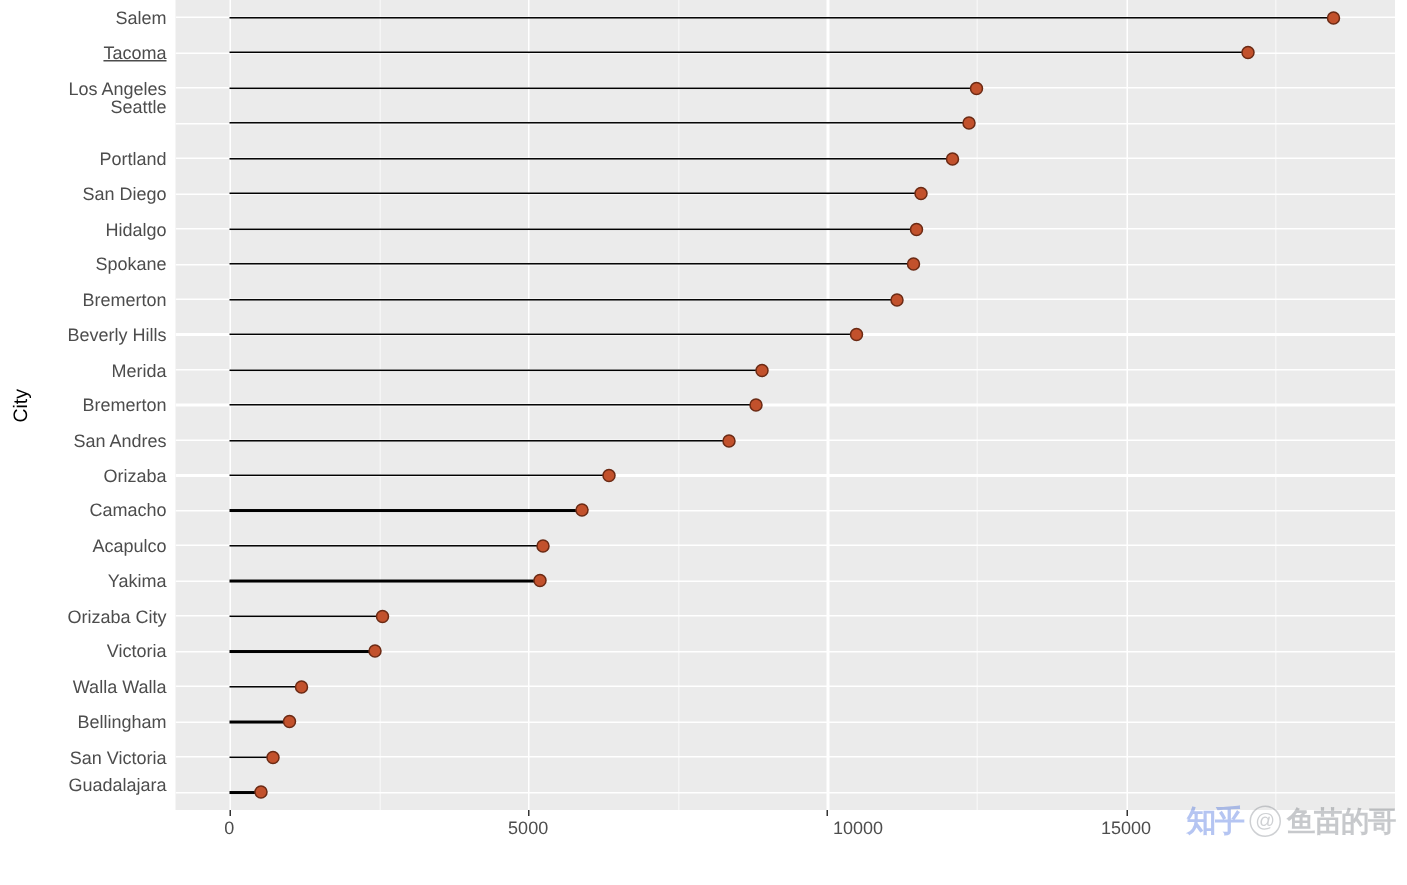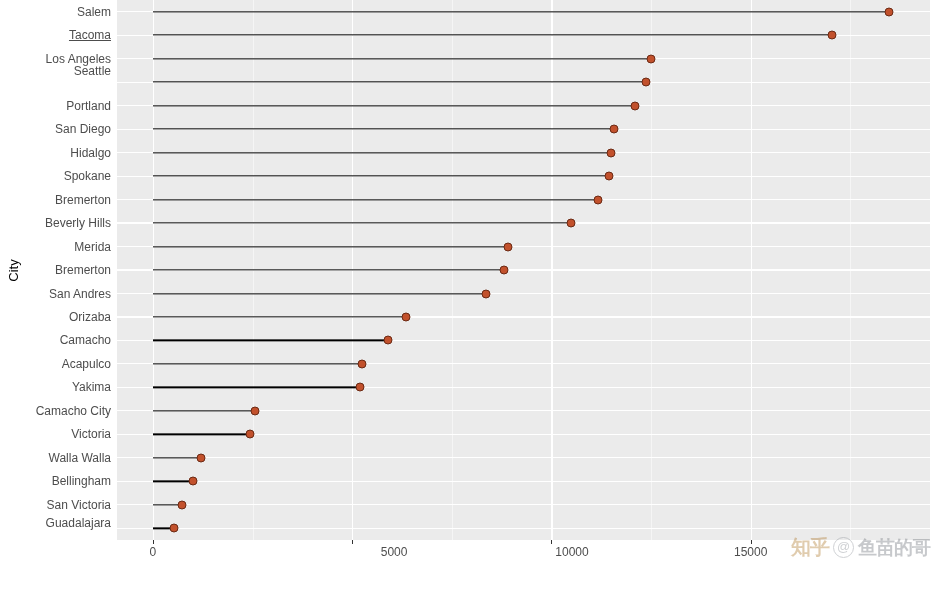--- a/index.html
+++ b/index.html
@@ -163,21 +163,21 @@
     display: flex;
     align-items: center;
     gap: 4px;
     opacity: 0.32;
     pointer-events: none;
     user-select: none;
   }
   #watermark .wm-logo {
     font-size: 20px;
     font-weight: bold;
-    color: #a16207;
+    color: #1d4ed8;
     letter-spacing: -1px;
     text-align: center;
   }
   #watermark .wm-at {
     display: inline-block;
     width: 19px;
     height: 19px;
     border: 1.6px solid #6a7079;
     border-radius: 50%;
     font-size: 13px;
@@ -229,21 +229,21 @@
       <div class="y-tick-label" style="top: 293.5px;">San Andres</div>
       <div class="y-tick-mark" style="top: 293.5px;"></div>
       <div class="y-tick-label" style="top: 317px;">Orizaba</div>
       <div class="y-tick-mark" style="top: 317px;"></div>
       <div class="y-tick-label" style="top: 340.4px;">Camacho</div>
       <div class="y-tick-mark" style="top: 340.4px;"></div>
       <div class="y-tick-label" style="top: 363.9px;">Acapulco</div>
       <div class="y-tick-mark" style="top: 363.9px;"></div>
       <div class="y-tick-label" style="top: 387.4px;">Yakima</div>
       <div class="y-tick-mark" style="top: 387.4px;"></div>
-      <div class="y-tick-label" style="top: 410.9px;">Camacho City</div>
+      <div class="y-tick-label" style="top: 410.9px;">Orizaba City</div>
       <div class="y-tick-mark" style="top: 410.9px;"></div>
       <div class="y-tick-label" style="top: 434.3px;">Victoria</div>
       <div class="y-tick-mark" style="top: 434.3px;"></div>
       <div class="y-tick-label" style="top: 457.8px;">Walla Walla</div>
       <div class="y-tick-mark" style="top: 457.8px;"></div>
       <div class="y-tick-label" style="top: 481.3px;">Bellingham</div>
       <div class="y-tick-mark" style="top: 481.3px;"></div>
       <div class="y-tick-label" style="top: 504.8px;">San Victoria</div>
       <div class="y-tick-mark" style="top: 504.8px;"></div>
       <div class="y-tick-label" style="top: 523px;">Guadalajara</div>
@@ -327,21 +327,21 @@
       <div class="lollipop-line" title="San Francisco: 730" style="left: 35.9px; width: 29.1px; top: 504.8px; background: rgb(0, 0, 0);"></div>
       <div class="lollipop-dot" title="San Francisco: 730" style="left: 65px; top: 504.8px; background: rgb(194, 81, 44); border-color: rgb(107, 42, 20);"></div>
       <div class="lollipop-line" title="Guadalajara: 530" style="left: 35.9px; width: 21.1px; top: 528.3px; background: rgb(0, 0, 0);"></div>
       <div class="lollipop-dot" title="Guadalajara: 530" style="left: 57px; top: 528.3px; background: rgb(194, 81, 44); border-color: rgb(107, 42, 20);"></div>
     </div>
 
   <div class="x-ticks">
       <div class="x-tick-mark" style="left: 35.9px;"></div>
       <div class="x-tick-label" style="left: 35.9px;">0</div>
       <div class="x-tick-mark" style="left: 235.1px;"></div>
-      <div class="x-tick-label" style="left: 235.1px; margin-left: 42px;">5000</div>
+      <div class="x-tick-label" style="left: 235.1px;">5000</div>
       <div class="x-tick-mark" style="left: 434.4px;"></div>
       <div class="x-tick-label" style="left: 455px;">10000</div>
       <div class="x-tick-mark" style="left: 633.7px;"></div>
       <div class="x-tick-label" style="left: 633.7px;">15000</div>
     </div>
 
 
   <div id="watermark">
     <span class="wm-logo">知乎</span>
     <span class="wm-at">@</span>

